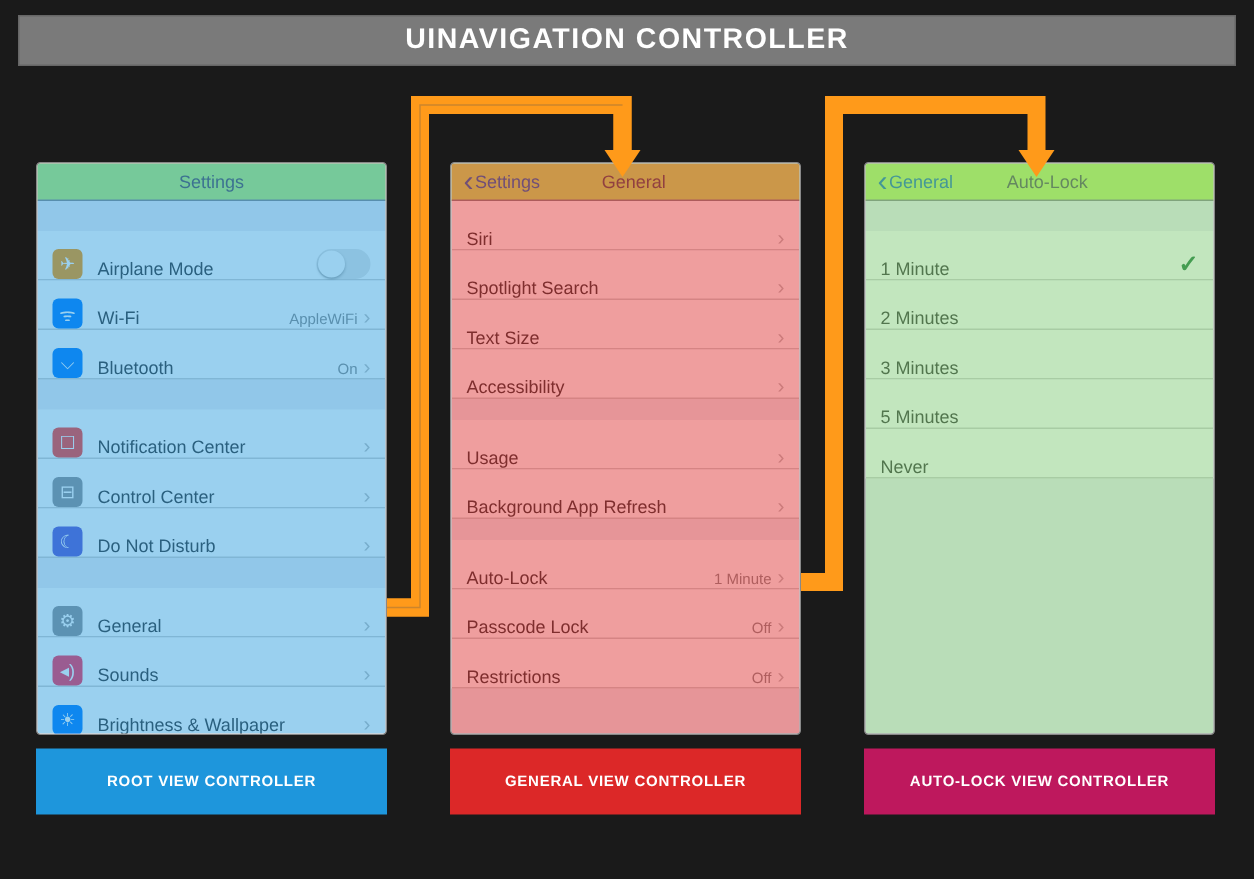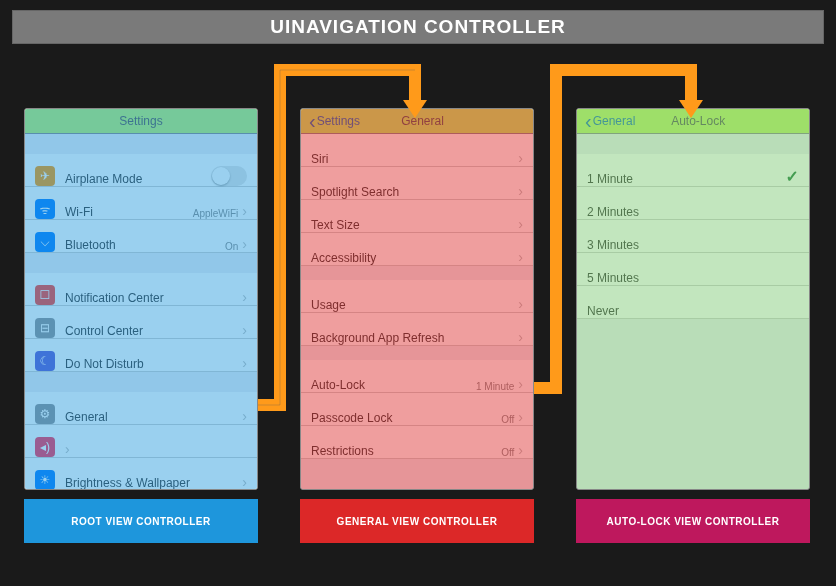--- a/index.html
+++ b/index.html
@@ -83,20 +83,21 @@
     </div>
  <div class="gap"></div>
  <div id="root-g3">
       <div class="row">
         <span class="ic" style="background: rgb(142, 142, 147);">⚙</span>
         <span class="lbl">General</span>
         <span class="chev">›</span>
       </div>
       <div class="row">
         <span class="ic" style="background: rgb(255, 45, 85);">◂)</span>
+        <span class="lbl">Sounds</span>
         <span class="chev">›</span>
       </div>
       <div class="row">
         <span class="ic" style="background: rgb(0, 122, 255);">☀</span>
         <span class="lbl">Brightness &amp; Wallpaper</span>
         <span class="chev">›</span>
       </div>
     </div>
  <div class="overlay ov-blue"></div>
 </div>

